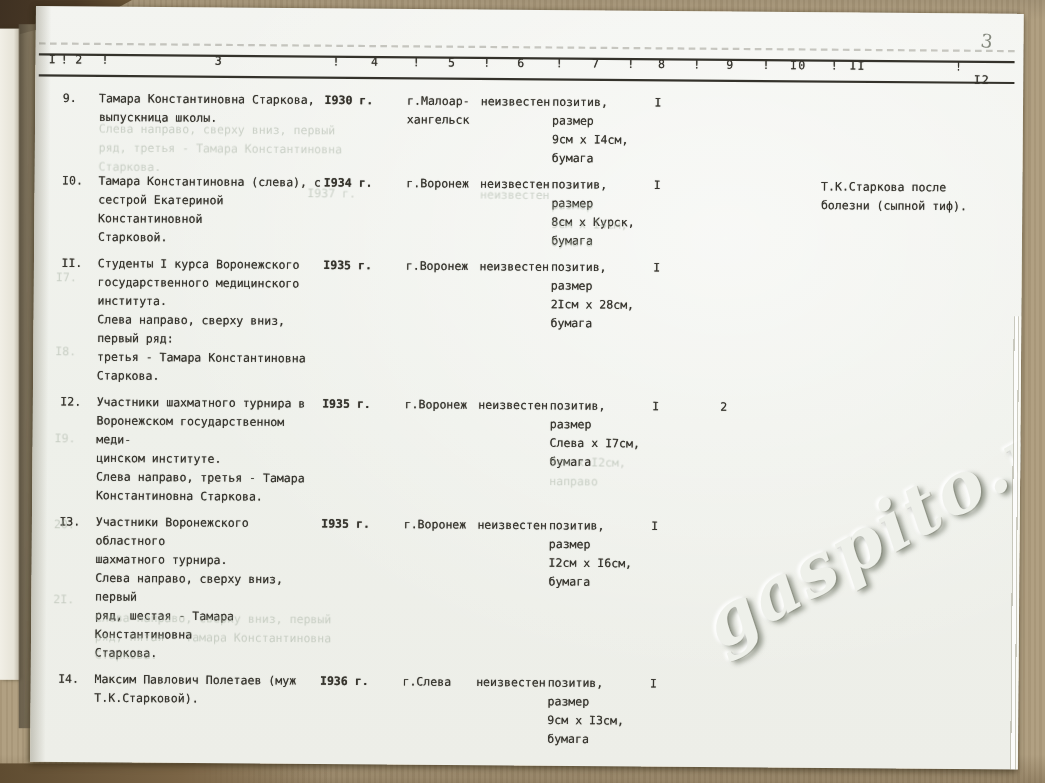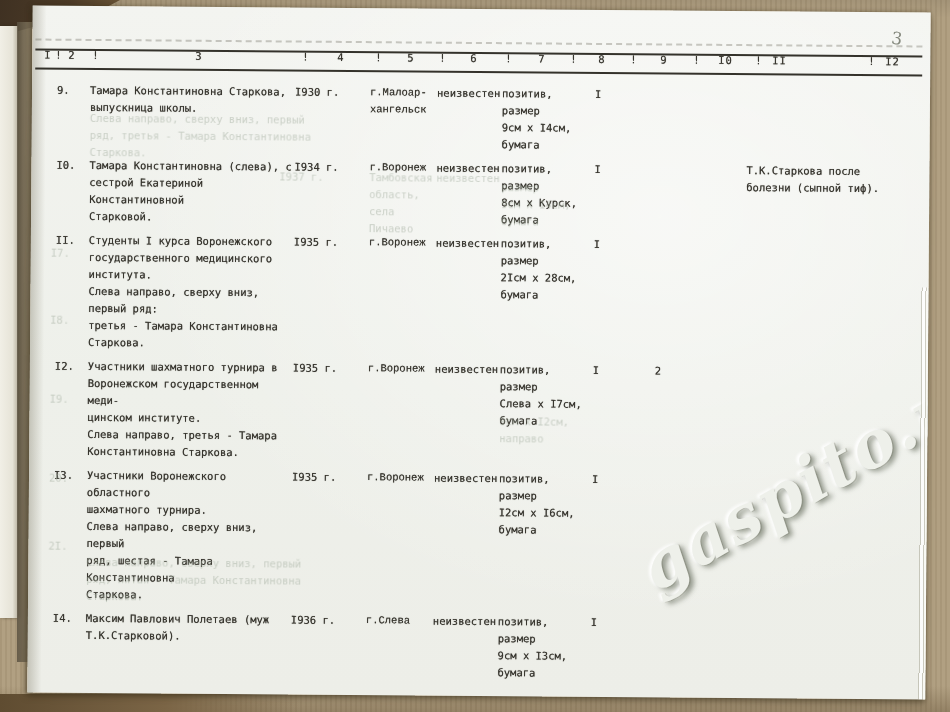--- a/index.html
+++ b/index.html
@@ -62,22 +62,22 @@
   .hdr{position:absolute;left:0;top:41px;right:0;height:20px;
     color:#2f2d27;font-size:11px;}
   .hdr span{position:absolute;top:0;letter-spacing:1px;}
   
   .typed{color:#36342d;font-size:10.5px;line-height:17px;text-shadow:0 0 0.7px rgba(54,52,45,0.75);}
   .rows{position:absolute;left:0;top:76px;right:0;}
   .row{display:flex;align-items:flex-start;padding-left:25px;margin-bottom:7px;}
   .c{flex:0 0 auto;white-space:pre;}
   .c-num{width:33px;}
   .c-desc{width:205px;white-space:normal;}
-  .c-date{width:75px;}
-  .c-place{width:67px;font-family:Liberation Mono, monospace;}
+  .c-date{width:75px;font-weight:bold;}
+  .c-place{width:67px;}
   .c-auth{width:65px;}
   .c-tech{width:93px;}
   .c-qty{width:62px;}
   .c-x9{width:65px;}
   .c-x10{width:25px;}
   .c-note{width:150px;white-space:normal;}
   
   .ghost{position:absolute;color:#a9b3a5;opacity:.55;filter:blur(.35px);
     font-size:10.5px;line-height:17px;white-space:pre;}
   
@@ -107,21 +107,21 @@
       <span style="left: 36px;">2</span>
       <span style="left: 163px;">3</span>
       <span style="left: 305px;">4</span>
       <span style="left: 375px;">5</span>
       <span style="left: 438px;">6</span>
       <span style="left: 506px;">7</span>
       <span style="left: 566px;">8</span>
       <span style="left: 628px;">9</span>
       <span style="left: 686px;">I0</span>
       <span style="left: 740px;">II</span>
-      <span style="left: 853px;">I2</span>
+      <span style="left: 853px; margin-top: 12px;">I2</span>
       <span style="left: 23px;">!</span>
       <span style="left: 60px;">!</span>
       <span style="left: 270px;">!</span>
       <span style="left: 343px;">!</span>
       <span style="left: 407px;">!</span>
       <span style="left: 473px;">!</span>
       <span style="left: 538px;">!</span>
       <span style="left: 598px;">!</span>
       <span style="left: 661px;">!</span>
       <span style="left: 723px;">!</span>
@@ -235,24 +235,20 @@
         <div class="c c-x10"></div>
         <div class="c c-note"></div>
       </div>
     </div>
 
   <div id="ghosts">
       <div class="ghost" style="left: 58px; top: 104px;">Слева направо, сверху вниз, первый
 ряд, третья - Тамара Константиновна
 Старкова.</div>
       <div class="ghost" style="left: 248px; top: 161px;">I937 г.</div>
-      <div class="ghost" style="left: 338px; top: 161px;">Тамбовская
-область,
-села
-Пичаево</div>
       <div class="ghost" style="left: 405px; top: 161px;">неизвестен</div>
       <div class="ghost" style="left: 470px; top: 170px;">размер
 9см х I4см,
 бумага</div>
       <div class="ghost" style="left: 470px; top: 404px;">9см х I2см,
 направо</div>
       <div class="ghost" style="left: 58px; top: 548px;">Слева направо, сверху вниз, первый
 ряд, пятая - Тамара Константиновна
 Старкова.</div>
       <div class="ghost" style="left: 20px; top: 239px;">I7.</div>

